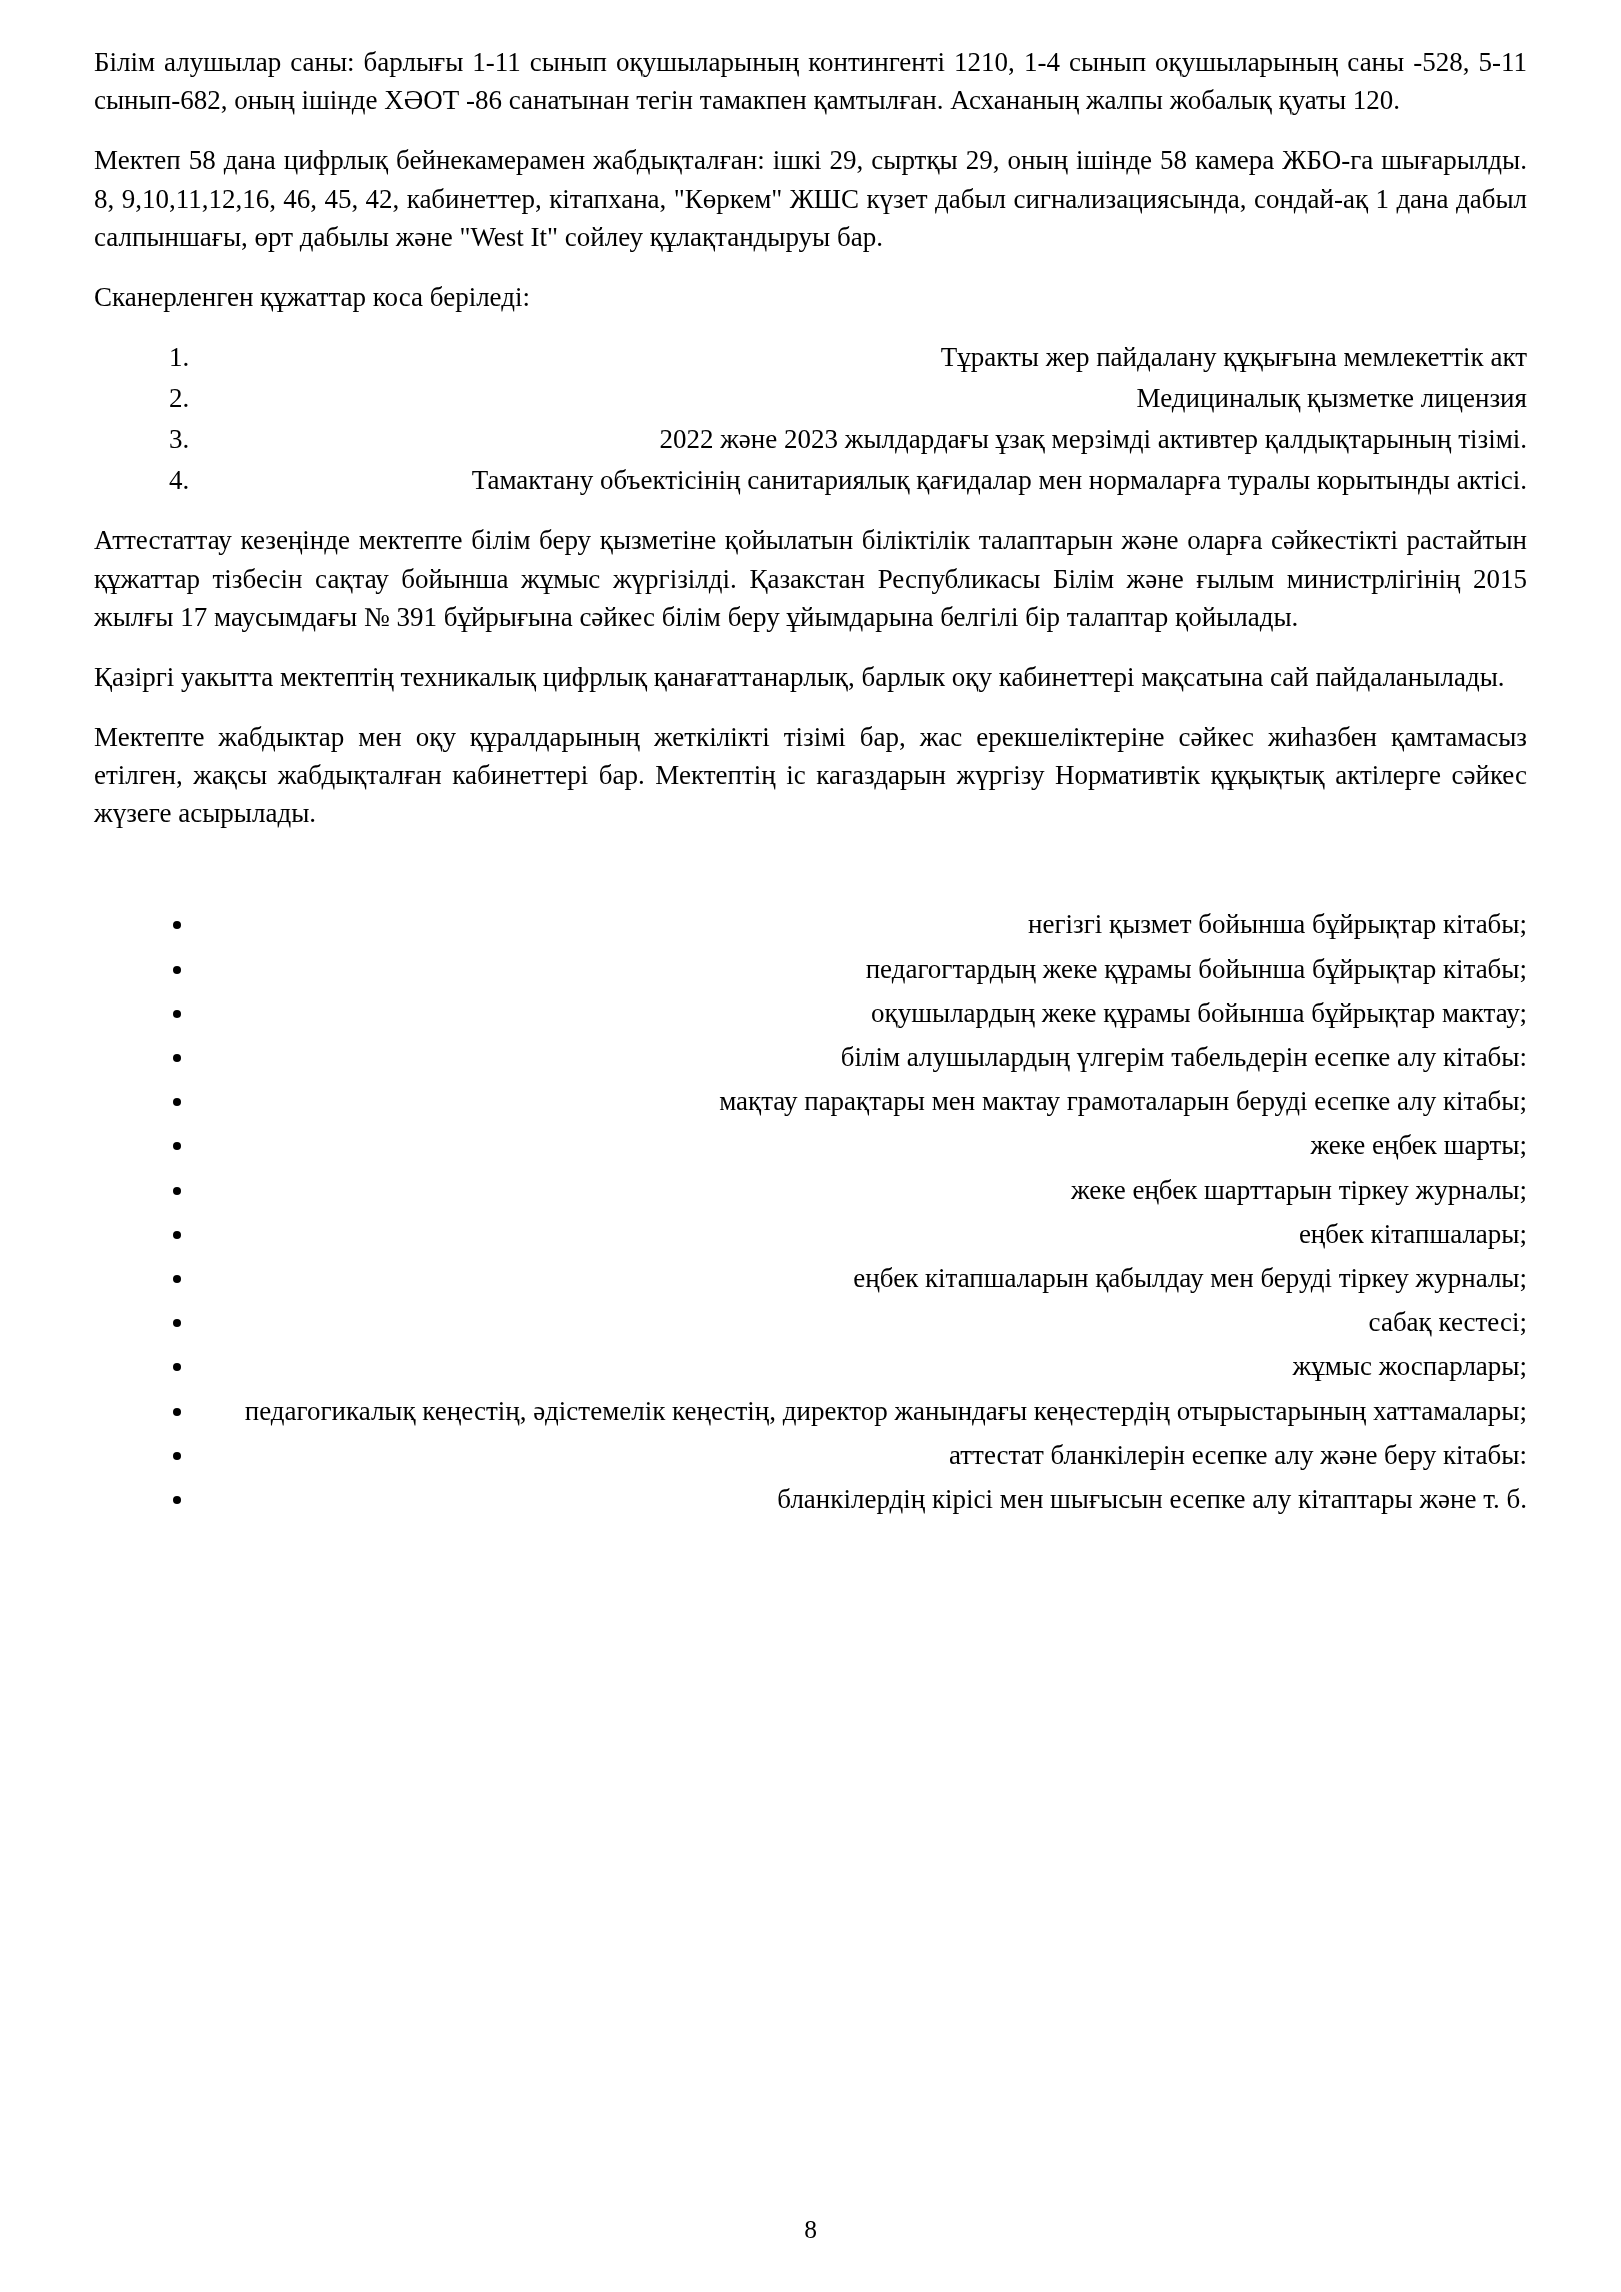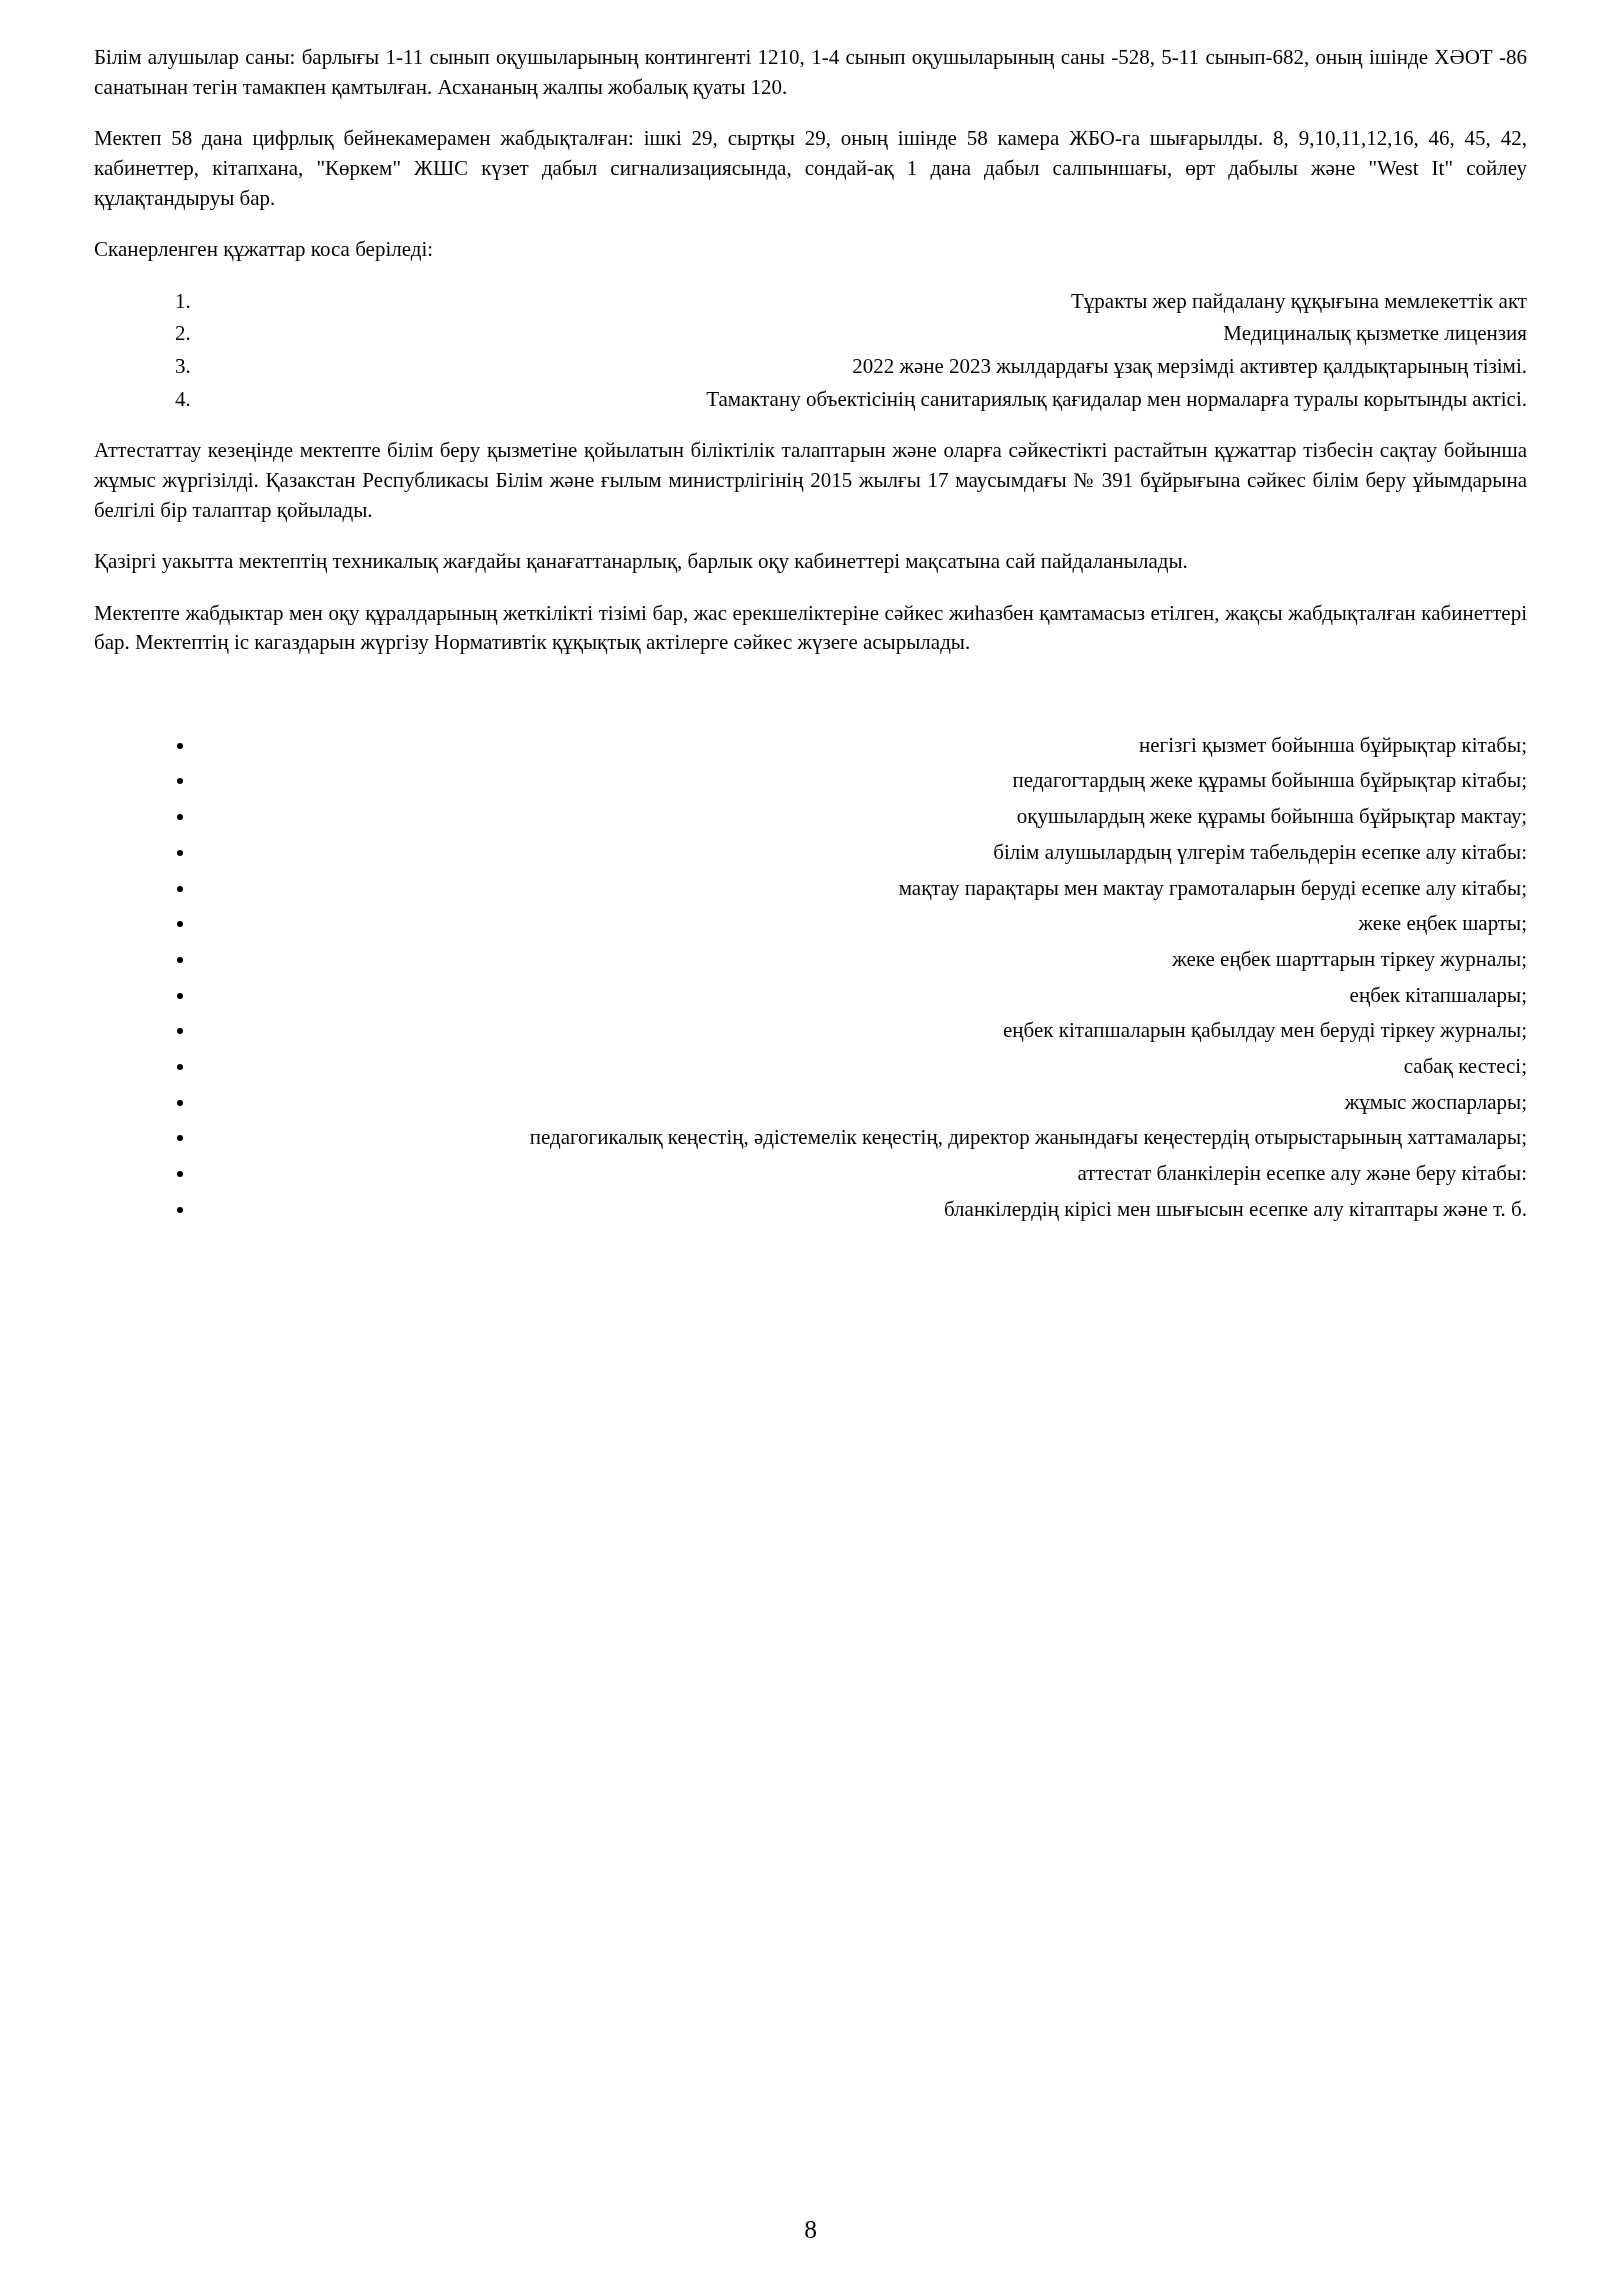--- a/index.html
+++ b/index.html
@@ -14,21 +14,21 @@
   .page {
     width: 1621px;
     min-height: 2293px;
     margin: 0 auto;
     background: #ffffff;
     box-sizing: border-box;
     padding: 43px 94px 39px 94px;
     position: relative;
   }
   .doc-body {
-    font-size: 21px;
+    font-size: 27px;
     line-height: 1.42;
     text-align: justify;
     text-justify: inter-word;
   }
   p.para {
     margin: 0 0 21.6px 0;
     text-align: justify;
     text-indent: 0;
   }
   ol.numlist {
@@ -75,21 +75,21 @@
     <p class="para">Сканерленген құжаттар коса беріледі:</p>
 
     <ol class="numlist">
       <li>Тұракты жер пайдалану құқығына мемлекеттік акт</li>
       <li>Медициналық қызметке лицензия</li>
       <li>2022 және 2023 жылдардағы ұзақ мерзімді активтер қалдықтарының тізімі.</li>
       <li>Тамактану объектісінің санитариялық қағидалар мен нормаларға туралы корытынды актісі.</li>
     </ol>
 
     <p class="para">Аттестаттау кезеңінде мектепте білім беру қызметіне қойылатын біліктілік талаптарын және оларға сәйкестікті растайтын құжаттар тізбесін сақтау бойынша жұмыс жүргізілді. Қазакстан Республикасы Білім және ғылым министрлігінің 2015 жылғы 17 маусымдағы № 391 бұйрығына сәйкес білім беру ұйымдарына белгілі бір талаптар қойылады.</p>
-    <p class="para">Қазіргі уакытта мектептің техникалық жағдайы қанағаттанарлық, барлык оқу кабинеттері мақсатына сай пайдаланылады.</p>
+    <p class="para">Қазіргі уакытта мектептің техникалық цифрлық қанағаттанарлық, барлык оқу кабинеттері мақсатына сай пайдаланылады.</p>
     <p class="para">Мектепте жабдыктар мен оқу құралдарының жеткілікті тізімі бар, жас ерекшеліктеріне сәйкес жиһазбен қамтамасыз етілген, жақсы жабдықталған кабинеттері бар. Мектептің іс кагаздарын жүргізу Нормативтік құқықтық актілерге сәйкес жүзеге асырылады.</p>
 
     <div class="gap-before-bullets"></div>
 
     <ul class="bullets">
       <li>негізгі қызмет бойынша бұйрықтар кітабы;</li>
       <li> педагогтардың жеке құрамы бойынша бұйрықтар кітабы;</li>
       <li>оқушылардың жеке құрамы бойынша бұйрықтар мактау;</li>
       <li>білім алушылардың үлгерім табельдерін есепке алу кітабы:</li>
       <li>мақтау парақтары мен мактау грамоталарын беруді есепке алу кітабы;</li>

